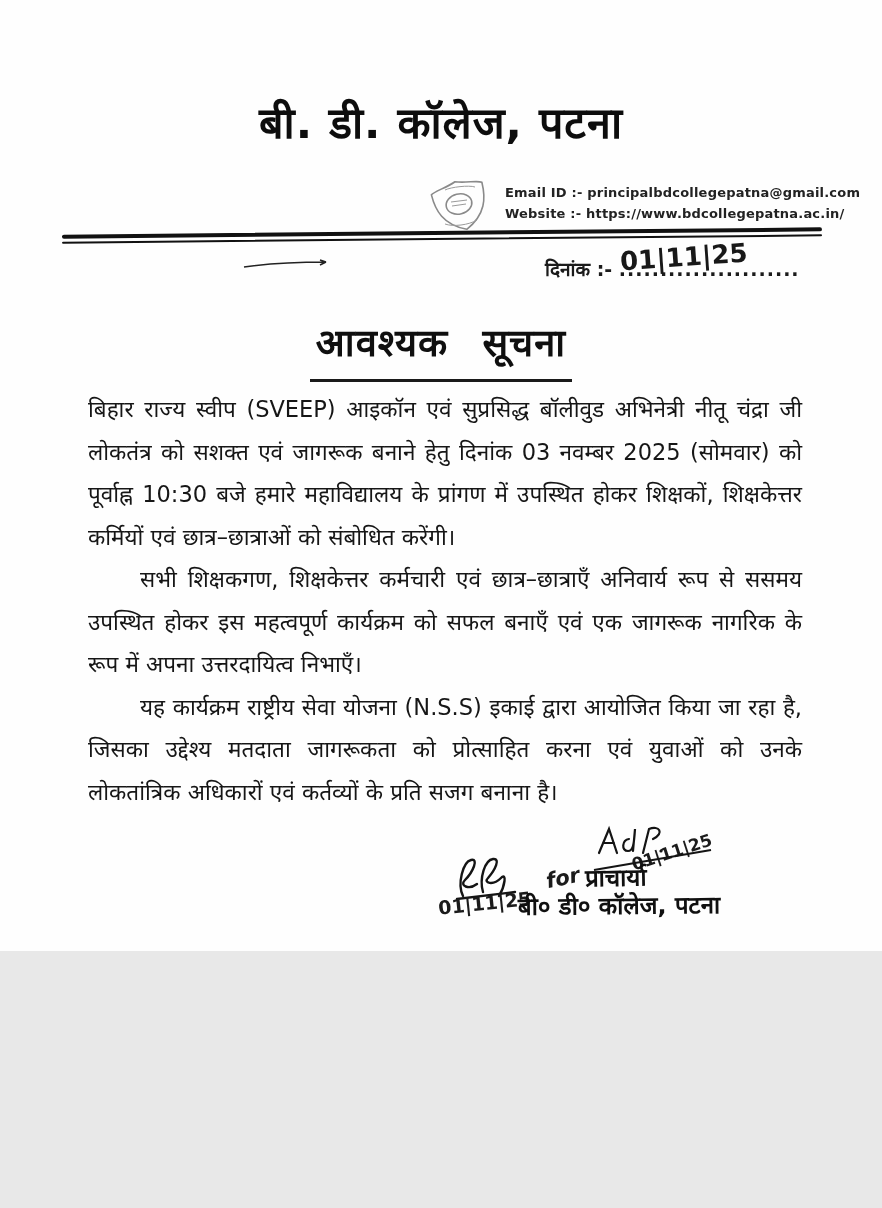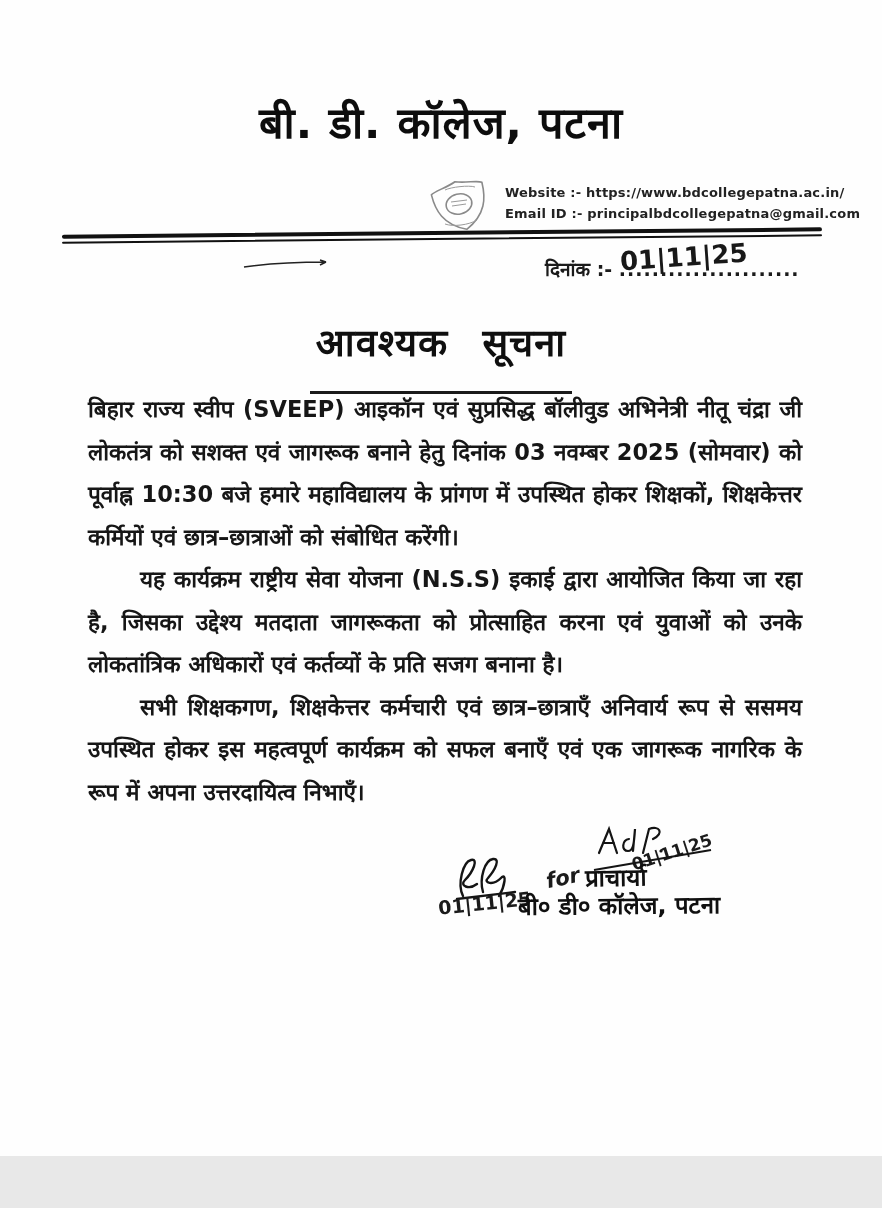--- a/index.html
+++ b/index.html
@@ -1,18 +1,18 @@
 <!DOCTYPE html>
 <html><head>
 <meta charset="utf-8">
 <style>
   html,body{margin:0;padding:0;background:#e8e8e8;}
   .page{
     position:relative;
-    width:882px;height:1156px;
+    width:882px;height:951px;
     margin:0 auto;
     background:#fefefe;
     font-family:"DejaVu Sans","Liberation Sans",sans-serif;
     color:#1b1b1b;
     overflow:hidden;
   }
   
   .college-name{
     position:absolute;top:92px;left:0;right:0;
     text-align:center;font-size:43px;font-weight:bold;color:#0d0d0d;
@@ -55,29 +55,29 @@
     font-family:"DejaVu Sans","Liberation Sans",sans-serif;
     white-space:nowrap;
   }
   
   .notice-title-row{position:absolute;top:315px;left:0;right:0;text-align:center;}
   .notice-title{
     display:inline-block;
     font-size:38px;font-weight:bold;color:#0f0f0f;
     word-spacing:20px;letter-spacing:1px;
     border-bottom:3px solid #1a1a1a;
-    padding:0 6px 24px 6px;
+    padding:0 6px 12px 6px;
   }
   
   .body-text{
     position:absolute;left:88px;top:388px;width:714px;
     font-size:22.5px;line-height:42.5px;color:#161616;
     text-align:justify;font-weight:500;
   }
-  .body-text p{margin:0;font-weight:bold;}
+  .body-text p{margin:0;}
   .body-text p.indent{text-indent:52px;}
   
   .sign-area{position:absolute;left:430px;top:808px;width:360px;height:130px;}
   .sig-initials{position:absolute;left:165px;top:15px;width:90px;height:36px;}
   .sig-initials-date{
     position:absolute;left:200px;top:34px;
     font-size:17px;font-weight:600;
     transform:rotate(-18deg);white-space:nowrap;
   }
   .sig-slash{position:absolute;left:160px;top:38px;width:125px;height:26px;}
@@ -120,26 +120,26 @@
       <g stroke="#9a9a9a" stroke-width="1">
         <path d="M30 24 L46 22" fill="none"></path>
         <path d="M31 28 L45 26" fill="none"></path>
         <path d="M24 12 C30 9, 48 7, 54 9" fill="none"></path>
         <path d="M24 46 C32 49, 48 47, 56 42" fill="none"></path>
       </g>
     </svg>
 
     <div class="contact">
       <div class="contact-row">
+        <span class="contact-label">Email ID :-</span>
+        <span>principalbdcollegepatna@gmail.com</span>
+      </div>
+      <div class="contact-row">
         <span class="contact-label">Website  :-</span>
         <span>https://www.bdcollegepatna.ac.in/</span>
-      </div>
-      <div class="contact-row">
-        <span class="contact-label">Email ID :-</span>
-        <span>principalbdcollegepatna@gmail.com</span>
       </div>
     </div>
   </div>
 
   <div class="rule-wrap">
     <div class="rule-thick"></div>
     <div class="rule-thin"></div>
   </div>
 
   <div class="refdate">
@@ -152,22 +152,22 @@
       <span class="date-hand">01|11|25</span>
     </span>
   </div>
 
   <div class="notice-title-row">
     <span class="notice-title">आवश्यक सूचना</span>
   </div>
 
   <div class="body-text">
     <p>बिहार राज्य स्वीप (SVEEP) आइकॉन एवं सुप्रसिद्ध बॉलीवुड अभिनेत्री नीतू चंद्रा जी लोकतंत्र को सशक्त एवं जागरूक बनाने हेतु दिनांक 03 नवम्बर 2025 (सोमवार) को पूर्वाह्न 10:30 बजे हमारे महाविद्यालय के प्रांगण में उपस्थित होकर शिक्षकों, शिक्षकेत्तर कर्मियों एवं छात्र–छात्राओं को संबोधित करेंगी।</p>
+    <p class="indent">सभी शिक्षकगण, शिक्षकेत्तर कर्मचारी एवं छात्र–छात्राएँ अनिवार्य रूप से ससमय उपस्थित होकर इस महत्वपूर्ण कार्यक्रम को सफल बनाएँ एवं एक जागरूक नागरिक के रूप में अपना उत्तरदायित्व निभाएँ।</p>
     <p class="indent">यह कार्यक्रम राष्ट्रीय सेवा योजना (N.S.S) इकाई द्वारा आयोजित किया जा रहा है, जिसका उद्देश्य मतदाता जागरूकता को प्रोत्साहित करना एवं युवाओं को उनके लोकतांत्रिक अधिकारों एवं कर्तव्यों के प्रति सजग बनाना है।</p>
-    <p class="indent">सभी शिक्षकगण, शिक्षकेत्तर कर्मचारी एवं छात्र–छात्राएँ अनिवार्य रूप से ससमय उपस्थित होकर इस महत्वपूर्ण कार्यक्रम को सफल बनाएँ एवं एक जागरूक नागरिक के रूप में अपना उत्तरदायित्व निभाएँ।</p>
   </div>
 
   <div class="sign-area">
 
     <svg class="sig-initials" viewBox="0 0 90 36">
       <g fill="none" stroke="#141414" stroke-width="2.2" stroke-linecap="round">
         <path d="M4 30 L14 6 L22 30 M8 20 L19 20"></path>
         <path d="M34 16 C27 17, 26 28, 33 28 C38 28, 39 22, 40 6 L38 28"></path>
         <path d="M48 30 L54 6 C64 2, 70 10, 58 16"></path>
         <circle cx="66" cy="28" r="1.6" fill="#141414" stroke="none"></circle>

